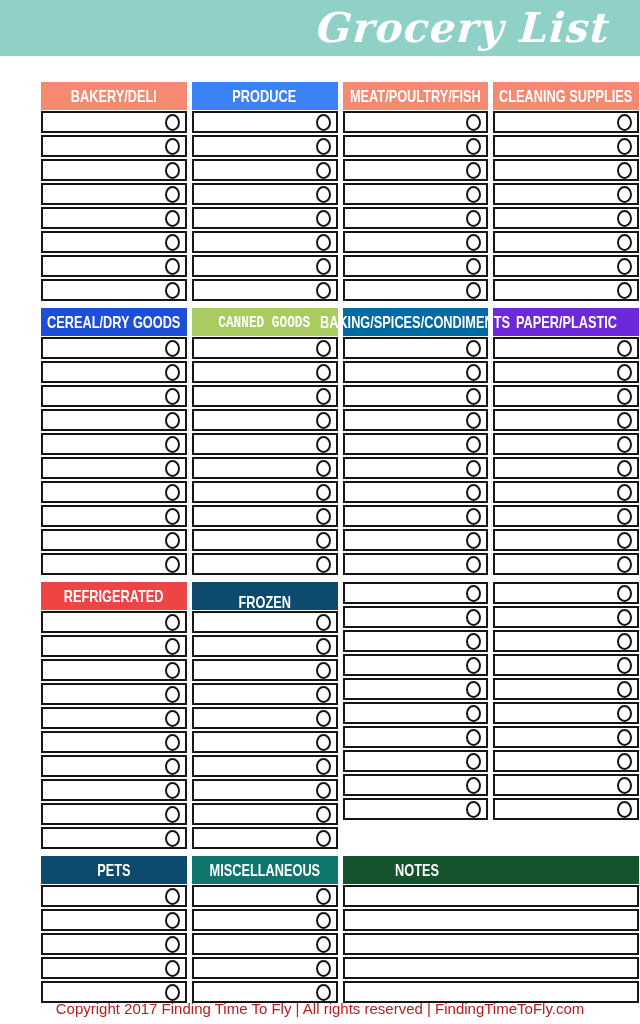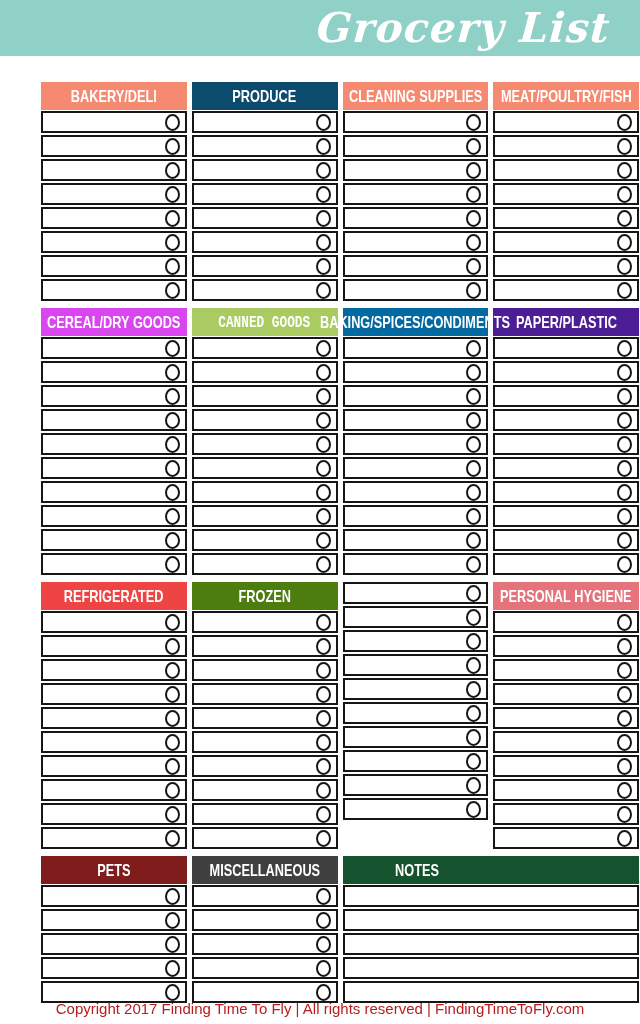--- a/index.html
+++ b/index.html
@@ -87,21 +87,21 @@
           <span class="circle"></span>
         </div>
         <div class="row">
           <span class="circle"></span>
         </div>
         <div class="row">
           <span class="circle"></span>
         </div>
       </div>
       <div class="section">
-        <div class="sec-header" style="background: #0c4a6e;">
+        <div class="sec-header" style="background: #3b82f6;">
           <span class="hdr-inner">
             <span class="hdr-text">PRODUCE</span>
           </span>
         </div>
         <div class="row">
           <span class="circle"></span>
         </div>
         <div class="row">
           <span class="circle"></span>
         </div>
@@ -120,52 +120,52 @@
         <div class="row">
           <span class="circle"></span>
         </div>
         <div class="row">
           <span class="circle"></span>
         </div>
       </div>
       <div class="section">
         <div class="sec-header" style="background: rgb(245, 138, 112);">
           <span class="hdr-inner">
+            <span class="hdr-text">MEAT/POULTRY/FISH</span>
+          </span>
+        </div>
+        <div class="row">
+          <span class="circle"></span>
+        </div>
+        <div class="row">
+          <span class="circle"></span>
+        </div>
+        <div class="row">
+          <span class="circle"></span>
+        </div>
+        <div class="row">
+          <span class="circle"></span>
+        </div>
+        <div class="row">
+          <span class="circle"></span>
+        </div>
+        <div class="row">
+          <span class="circle"></span>
+        </div>
+        <div class="row">
+          <span class="circle"></span>
+        </div>
+        <div class="row">
+          <span class="circle"></span>
+        </div>
+      </div>
+      <div class="section">
+        <div class="sec-header" style="background: rgb(245, 138, 112);">
+          <span class="hdr-inner">
             <span class="hdr-text">CLEANING SUPPLIES</span>
-          </span>
-        </div>
-        <div class="row">
-          <span class="circle"></span>
-        </div>
-        <div class="row">
-          <span class="circle"></span>
-        </div>
-        <div class="row">
-          <span class="circle"></span>
-        </div>
-        <div class="row">
-          <span class="circle"></span>
-        </div>
-        <div class="row">
-          <span class="circle"></span>
-        </div>
-        <div class="row">
-          <span class="circle"></span>
-        </div>
-        <div class="row">
-          <span class="circle"></span>
-        </div>
-        <div class="row">
-          <span class="circle"></span>
-        </div>
-      </div>
-      <div class="section">
-        <div class="sec-header" style="background: rgb(245, 138, 112);">
-          <span class="hdr-inner">
-            <span class="hdr-text">MEAT/POULTRY/FISH</span>
           </span>
         </div>
         <div class="row">
           <span class="circle"></span>
         </div>
         <div class="row">
           <span class="circle"></span>
         </div>
         <div class="row">
           <span class="circle"></span>
@@ -182,21 +182,21 @@
         <div class="row">
           <span class="circle"></span>
         </div>
         <div class="row">
           <span class="circle"></span>
         </div>
       </div>
     </div>
     <div class="band">
       <div class="section">
-        <div class="sec-header" style="background: #d946ef;">
+        <div class="sec-header" style="background: #1d4ed8;">
           <span class="hdr-inner">
             <span class="hdr-text">CEREAL/DRY GOODS</span>
           </span>
         </div>
         <div class="row">
           <span class="circle"></span>
         </div>
         <div class="row">
           <span class="circle"></span>
         </div>
@@ -293,21 +293,21 @@
           <span class="circle"></span>
         </div>
         <div class="row">
           <span class="circle"></span>
         </div>
         <div class="row">
           <span class="circle"></span>
         </div>
       </div>
       <div class="section">
-        <div class="sec-header" style="background: #4c1d95;">
+        <div class="sec-header" style="background: #6d28d9;">
           <span class="hdr-inner">
             <span class="hdr-text">PAPER/PLASTIC</span>
           </span>
         </div>
         <div class="row">
           <span class="circle"></span>
         </div>
         <div class="row">
           <span class="circle"></span>
         </div>
@@ -369,21 +369,21 @@
           <span class="circle"></span>
         </div>
         <div class="row">
           <span class="circle"></span>
         </div>
         <div class="row">
           <span class="circle"></span>
         </div>
       </div>
       <div class="section">
-        <div class="sec-header" style="background: #4d7c0f;">
+        <div class="sec-header" style="background: #0c4a6e; align-items: flex-end;">
           <span class="hdr-inner">
             <span class="hdr-text">FROZEN</span>
           </span>
         </div>
         <div class="row">
           <span class="circle"></span>
         </div>
         <div class="row">
           <span class="circle"></span>
         </div>
@@ -438,25 +438,20 @@
           <span class="circle"></span>
         </div>
         <div class="row">
           <span class="circle"></span>
         </div>
         <div class="row">
           <span class="circle"></span>
         </div>
       </div>
       <div class="section">
-        <div class="sec-header" style="background: rgb(229, 115, 123);">
-          <span class="hdr-inner">
-            <span class="hdr-text">PERSONAL HYGIENE</span>
-          </span>
-        </div>
         <div class="row">
           <span class="circle"></span>
         </div>
         <div class="row">
           <span class="circle"></span>
         </div>
         <div class="row">
           <span class="circle"></span>
         </div>
         <div class="row">
@@ -477,21 +472,21 @@
         <div class="row">
           <span class="circle"></span>
         </div>
         <div class="row">
           <span class="circle"></span>
         </div>
       </div>
     </div>
     <div class="band">
       <div class="section">
-        <div class="sec-header" style="background: #7f1d1d;">
+        <div class="sec-header" style="background: #0c4a6e;">
           <span class="hdr-inner">
             <span class="hdr-text">PETS</span>
           </span>
         </div>
         <div class="row">
           <span class="circle"></span>
         </div>
         <div class="row">
           <span class="circle"></span>
         </div>
@@ -499,21 +494,21 @@
           <span class="circle"></span>
         </div>
         <div class="row">
           <span class="circle"></span>
         </div>
         <div class="row">
           <span class="circle"></span>
         </div>
       </div>
       <div class="section">
-        <div class="sec-header" style="background: #404040;">
+        <div class="sec-header" style="background: #0f766e;">
           <span class="hdr-inner">
             <span class="hdr-text">MISCELLANEOUS</span>
           </span>
         </div>
         <div class="row">
           <span class="circle"></span>
         </div>
         <div class="row">
           <span class="circle"></span>
         </div>

